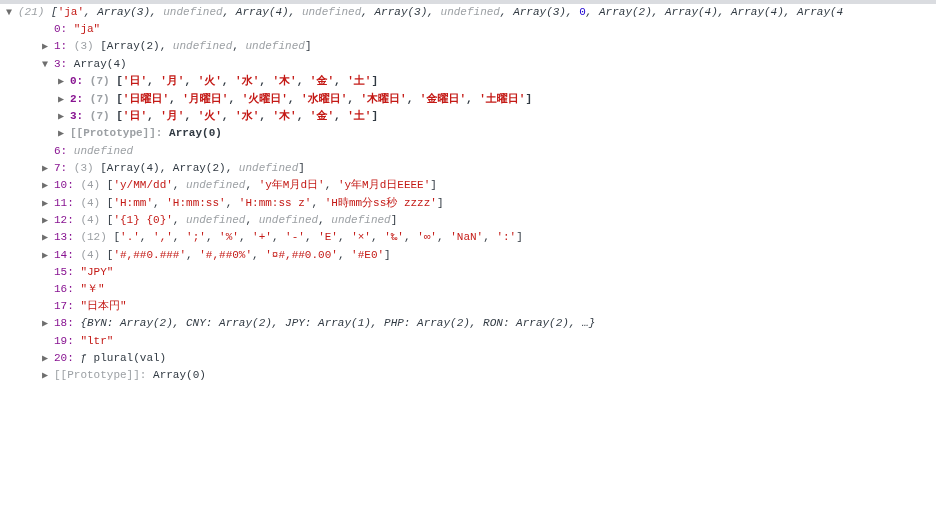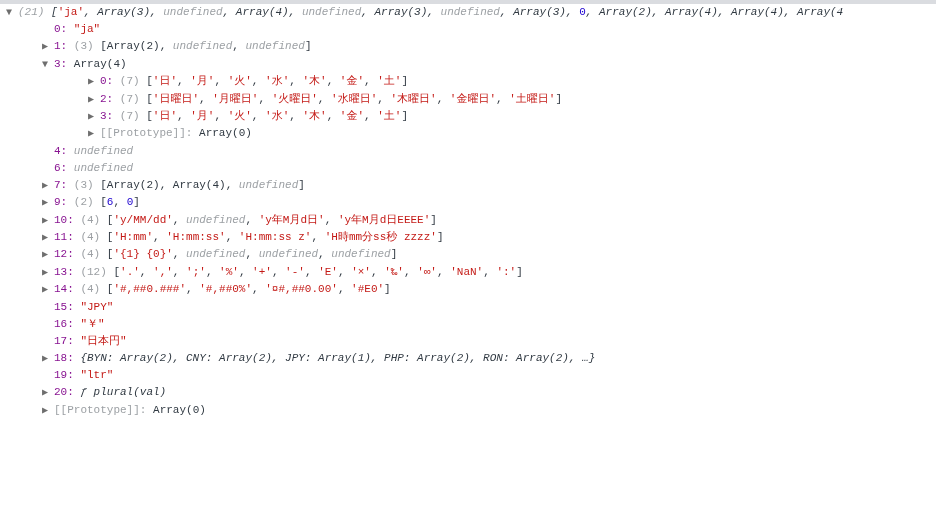--- a/index.html
+++ b/index.html
@@ -12,58 +12,56 @@
     color: #303942;
     width: 936px;
     overflow: hidden;
     border-top: 2px solid #dadce0;
   }
   .row {
     white-space: nowrap;
     overflow: hidden;
   }
   .indent2 { padding-left: 42px; }
-  .indent3 { padding-left: 88px; }
+  .indent3 { padding-left: 58px; font-weight: bold; }
   .arrow {
     display: inline-block;
     width: 10px;
     color: #6e6e6e;
     font-size: 10px;
     vertical-align: middle;
     margin-right: 2px;
   }
   .gap {
     display: inline-block;
     width: 12px;
   }
   .key { color: #881391; }
   .grey { color: #9ca0a4; font-style: italic; }
   .greyn { color: #9ca0a4; }
   .str { color: #c41a16; }
   .num { color: #1c00cf; }
   .obj { color: #303942; font-style: italic; }
-  .func { color: #303942; font-style: italic; }
+  .func { color: #303942; }
   .summary { color: #303942; }
 </style>
 </head>
 <body>
 
 <div id="tree">
     <div class="row" style="padding-left: 6px;"><span class="arrow">▼</span><span class="grey">(21) </span><span><span class="obj">[</span><span class="str">'ja'</span><span class="obj">, Array(3), </span><span class="grey">undefined</span><span class="obj">, Array(4), </span><span class="grey">undefined</span><span class="obj">, Array(3), </span><span class="grey">undefined</span><span class="obj">, Array(3), </span><span class="num">0</span><span class="obj">, Array(2), Array(4), Array(4), Array(4</span></span></div>
     <div class="row indent2"><span class="gap"></span><span class="key">0: </span><span class="str">"ja"</span></div>
     <div class="row indent2"><span class="arrow">▶</span><span class="key">1: </span><span class="greyn">(3) </span><span class="summary">[Array(2), </span><span class="grey">undefined</span><span class="summary">, </span><span class="grey">undefined</span><span class="summary">]</span></div>
     <div class="row indent2"><span class="arrow">▼</span><span class="key">3: </span><span class="summary">Array(4)</span></div>
     <div class="row indent3"><span class="arrow">▶</span><span class="key">0: </span><span class="greyn">(7) </span><span class="summary">[</span><span class="str">'日'</span><span class="summary">, </span><span class="str">'月'</span><span class="summary">, </span><span class="str">'火'</span><span class="summary">, </span><span class="str">'水'</span><span class="summary">, </span><span class="str">'木'</span><span class="summary">, </span><span class="str">'金'</span><span class="summary">, </span><span class="str">'土'</span><span class="summary">]</span></div>
     <div class="row indent3"><span class="arrow">▶</span><span class="key">2: </span><span class="greyn">(7) </span><span class="summary">[</span><span class="str">'日曜日'</span><span class="summary">, </span><span class="str">'月曜日'</span><span class="summary">, </span><span class="str">'火曜日'</span><span class="summary">, </span><span class="str">'水曜日'</span><span class="summary">, </span><span class="str">'木曜日'</span><span class="summary">, </span><span class="str">'金曜日'</span><span class="summary">, </span><span class="str">'土曜日'</span><span class="summary">]</span></div>
     <div class="row indent3"><span class="arrow">▶</span><span class="key">3: </span><span class="greyn">(7) </span><span class="summary">[</span><span class="str">'日'</span><span class="summary">, </span><span class="str">'月'</span><span class="summary">, </span><span class="str">'火'</span><span class="summary">, </span><span class="str">'水'</span><span class="summary">, </span><span class="str">'木'</span><span class="summary">, </span><span class="str">'金'</span><span class="summary">, </span><span class="str">'土'</span><span class="summary">]</span></div>
     <div class="row indent3"><span class="arrow">▶</span><span class="greyn">[[Prototype]]: </span><span class="summary">Array(0)</span></div>
-    <div class="row indent2"><span class="gap"></span><span class="key">4: </span><span class="grey">undefined</span></div>
     <div class="row indent2"><span class="gap"></span><span class="key">6: </span><span class="grey">undefined</span></div>
-    <div class="row indent2"><span class="arrow">▶</span><span class="key">7: </span><span class="greyn">(3) </span><span class="summary">[Array(2), Array(4), </span><span class="grey">undefined</span><span class="summary">]</span></div>
-    <div class="row indent2"><span class="arrow">▶</span><span class="key">9: </span><span class="greyn">(2) </span><span class="summary">[</span><span class="num">6</span><span class="summary">, </span><span class="num">0</span><span class="summary">]</span></div>
+    <div class="row indent2"><span class="arrow">▶</span><span class="key">7: </span><span class="greyn">(3) </span><span class="summary">[Array(4), Array(2), </span><span class="grey">undefined</span><span class="summary">]</span></div>
     <div class="row indent2"><span class="arrow">▶</span><span class="key">10: </span><span class="greyn">(4) </span><span class="summary">[</span><span class="str">'y/MM/dd'</span><span class="summary">, </span><span class="grey">undefined</span><span class="summary">, </span><span class="str">'y年M月d日'</span><span class="summary">, </span><span class="str">'y年M月d日EEEE'</span><span class="summary">]</span></div>
     <div class="row indent2"><span class="arrow">▶</span><span class="key">11: </span><span class="greyn">(4) </span><span class="summary">[</span><span class="str">'H:mm'</span><span class="summary">, </span><span class="str">'H:mm:ss'</span><span class="summary">, </span><span class="str">'H:mm:ss z'</span><span class="summary">, </span><span class="str">'H時mm分ss秒 zzzz'</span><span class="summary">]</span></div>
     <div class="row indent2"><span class="arrow">▶</span><span class="key">12: </span><span class="greyn">(4) </span><span class="summary">[</span><span class="str">'{1} {0}'</span><span class="summary">, </span><span class="grey">undefined</span><span class="summary">, </span><span class="grey">undefined</span><span class="summary">, </span><span class="grey">undefined</span><span class="summary">]</span></div>
     <div class="row indent2"><span class="arrow">▶</span><span class="key">13: </span><span class="greyn">(12) </span><span class="summary">[</span><span class="str">'.'</span><span class="summary">, </span><span class="str">','</span><span class="summary">, </span><span class="str">';'</span><span class="summary">, </span><span class="str">'%'</span><span class="summary">, </span><span class="str">'+'</span><span class="summary">, </span><span class="str">'-'</span><span class="summary">, </span><span class="str">'E'</span><span class="summary">, </span><span class="str">'×'</span><span class="summary">, </span><span class="str">'‰'</span><span class="summary">, </span><span class="str">'∞'</span><span class="summary">, </span><span class="str">'NaN'</span><span class="summary">, </span><span class="str">':'</span><span class="summary">]</span></div>
     <div class="row indent2"><span class="arrow">▶</span><span class="key">14: </span><span class="greyn">(4) </span><span class="summary">[</span><span class="str">'#,##0.###'</span><span class="summary">, </span><span class="str">'#,##0%'</span><span class="summary">, </span><span class="str">'¤#,##0.00'</span><span class="summary">, </span><span class="str">'#E0'</span><span class="summary">]</span></div>
     <div class="row indent2"><span class="gap"></span><span class="key">15: </span><span class="str">"JPY"</span></div>
     <div class="row indent2"><span class="gap"></span><span class="key">16: </span><span class="str">"￥"</span></div>
     <div class="row indent2"><span class="gap"></span><span class="key">17: </span><span class="str">"日本円"</span></div>
     <div class="row indent2"><span class="arrow">▶</span><span class="key">18: </span><span class="obj">{BYN: Array(2), CNY: Array(2), JPY: Array(1), PHP: Array(2), RON: Array(2), …}</span></div>
     <div class="row indent2"><span class="gap"></span><span class="key">19: </span><span class="str">"ltr"</span></div>

